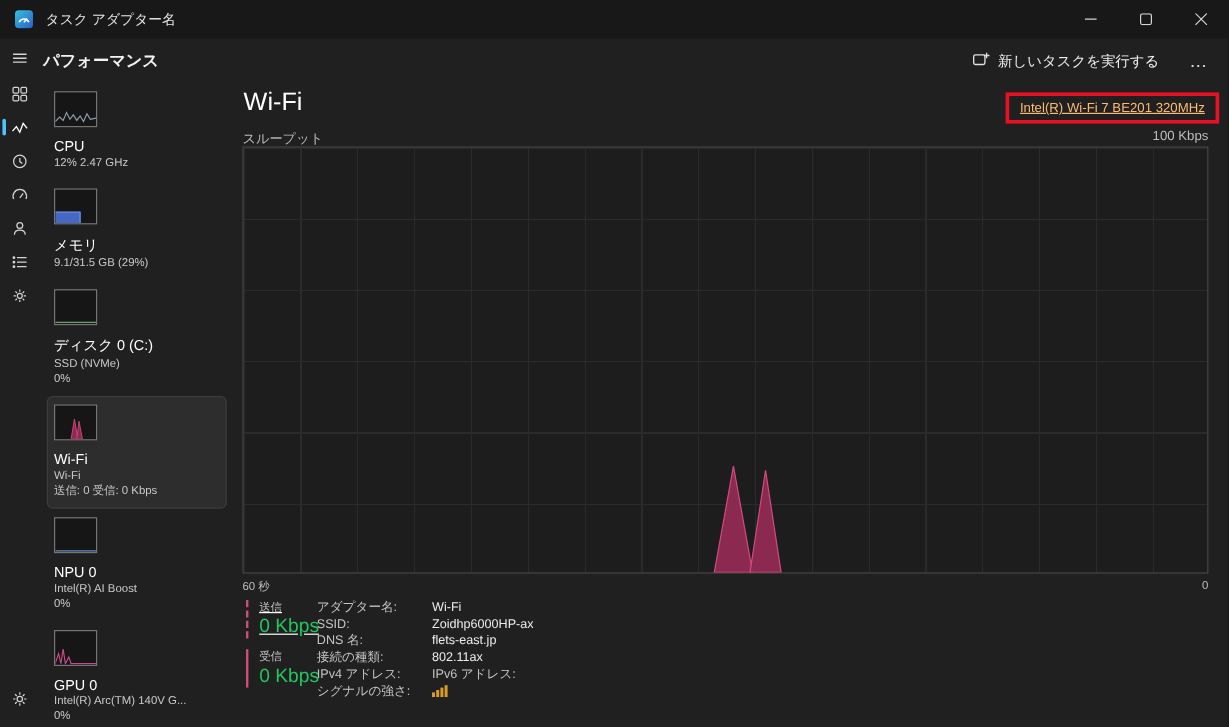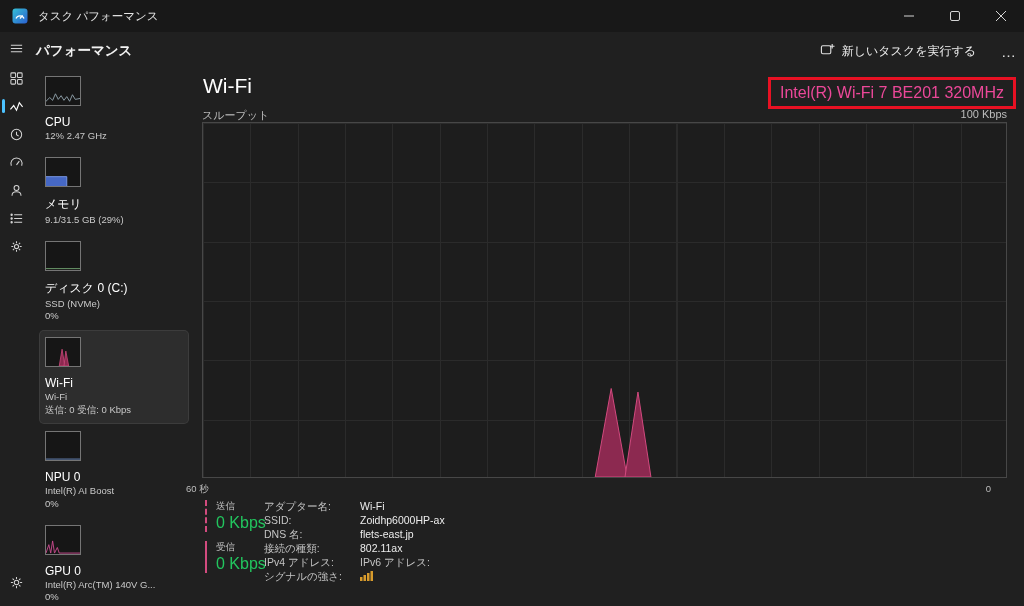--- a/index.html
+++ b/index.html
@@ -20,21 +20,21 @@
   .titlebar{position:absolute;top:0;left:0;width:1024px;height:32px;background:#181818;display:flex;align-items:center;}
   .app-icon{margin-left:12px;width:16px;height:16px;flex:0 0 auto;}
   .titlebar-title{margin-left:10px;font-size:11.5px;color:#e6e6e6;}
   .win-controls{position:absolute;right:0;top:0;display:flex;height:32px;}
   .win-btn{width:46px;height:32px;display:flex;align-items:center;justify-content:center;color:#d4d4d4;cursor:default;}
   .win-btn svg{display:block;}
 
   
   .header{position:absolute;top:32px;left:20px;right:0;height:38px;display:flex;align-items:center;}
   .header-title{margin-left:16px;font-size:13.5px;font-weight:700;color:#f2f2f2;}
-  .header-actions{margin-left:auto;display:flex;align-items:center;gap:8px;padding-right:0;}
+  .header-actions{margin-left:auto;display:flex;align-items:center;gap:8px;padding-right:10px;}
   .run-task-btn{display:flex;align-items:center;gap:7px;font-size:12px;color:#f0f0f0;padding:6px 10px;border-radius:4px;}
   .more-btn{width:30px;height:26px;display:flex;align-items:center;justify-content:center;font-size:15px;color:#e0e0e0;letter-spacing:1px;border-radius:4px;}
 
   
   .rail{position:absolute;top:32px;left:0;width:32px;bottom:0;display:flex;flex-direction:column;align-items:center;padding-top:2px;}
   .rail-btn{width:32px;height:28px;display:flex;align-items:center;justify-content:center;position:relative;margin:0;}
   .rail-btn.after-menu{margin-top:2px;}
   .rail-btn.selected::before{content:'';position:absolute;left:2px;top:7px;width:3px;height:14px;border-radius:2px;background:var(--accent);}
   .rail-spacer{flex:1;}
   .rail-bottom{margin-bottom:10px;}
@@ -45,34 +45,34 @@
   .perf-item{display:flex;gap:9px;padding:6px 5px;border-radius:4px;margin-bottom:2px;align-items:flex-start;flex-direction:column;}
   .perf-item.selected{background:#2d2d2d;box-shadow:0 0 0 1px #3c3c3c;}
   .thumb{width:36px;height:30px;background:#161616;border:1px solid #757575;flex:0 0 auto;position:relative;overflow:hidden;}
   .thumb svg{display:block;width:100%;height:100%;}
   .perf-text{min-width:0;}
   .perf-name{font-size:12px;color:#ffffff;margin-bottom:1px;white-space:nowrap;}
   .perf-sub{font-size:9.5px;color:#c9c9c9;line-height:1.35;white-space:nowrap;}
 
   
   .main-title{position:absolute;left:203px;top:74px;font-size:21px;font-weight:400;color:#fff;}
-  .adapter-box{position:absolute;right:8px;top:77px;border:3px solid var(--annotation-red);padding:4px 9px;font-size:16px;color:#ec4899;background:transparent;white-space:nowrap;}
+  .adapter-box{position:absolute;right:8px;top:77px;border:3px solid var(--annotation-red);padding:4px 9px;font-size:11px;color:#fdba74;background:transparent;white-space:nowrap;text-decoration:underline;}
   .chart-head{position:absolute;left:202px;width:805px;top:108px;display:flex;justify-content:space-between;font-size:11px;color:#bdbdbd;}
   .chart{position:absolute;left:202px;top:122px;width:805px;height:356px;border:1px solid #474747;background-color:#1d1d1d;
     background-image:
       repeating-linear-gradient(to right,#2b2b2b 0px,#2b2b2b 1px,transparent 1px,transparent 47.35px),
       repeating-linear-gradient(to bottom,#2b2b2b 0px,#2b2b2b 1px,transparent 1px,transparent 59.33px);}
   .chart svg{position:absolute;inset:0;width:100%;height:100%;}
   .spike{fill:var(--wifi-fill);stroke:var(--wifi-stroke);stroke-width:1;}
-  .chart-foot{position:absolute;left:186px;width:805px;top:483px;display:flex;justify-content:space-between;font-size:9.5px;color:#bdbdbd;}
+  .chart-foot{position:absolute;left:202px;width:805px;top:483px;display:flex;justify-content:space-between;font-size:9.5px;color:#bdbdbd;}
 
   
   .legend{position:absolute;left:205px;top:500px;width:56px;}
   .legend-item{margin-bottom:9px;padding-left:9px;}
-  .legend-item.dashed{border-left:2px dashed var(--wifi-stroke);}
+  .legend-item.dashed{border-left:2px dashed var(--wifi-stroke);text-decoration:underline;}
   .legend-item.solid{border-left:2px solid var(--wifi-stroke);}
   .legend-label{font-size:9.5px;color:#c4c4c4;margin-bottom:1px;}
   .legend-value{font-size:16px;font-weight:400;color:#22c55e;white-space:nowrap;}
 
   .details{position:absolute;left:264px;top:500px;display:grid;grid-template-columns:92px auto;column-gap:4px;row-gap:1.5px;font-size:10.5px;line-height:12.5px;}
   .detail-label{color:#c4c4c4;white-space:nowrap;}
   .detail-value{color:#ececec;white-space:nowrap;display:flex;align-items:center;gap:3px;}
 </style>
 </head>
 <body>
@@ -86,21 +86,21 @@
             <linearGradient id="tmg" x1="0" y1="0" x2="1" y2="1">
           <stop offset="0" stop-color="#35c1d6"></stop>
               <stop offset="1" stop-color="#2b5fd0"></stop>
         </linearGradient>
           </defs>
         <rect x="0.5" y="0.5" width="15" height="15" rx="3" fill="url(#tmg)"></rect>
         <path d="M4 10.5 A4.3 4.3 0 0 1 12 10.5" fill="none" stroke="#fff" stroke-width="1.3"></path>
         <path d="M8 10.5 L10.6 7.4" stroke="#fff" stroke-width="1.3"></path>
       </svg>
     </span>
-    <span class="titlebar-title">タスク パフォーマンス</span>
+    <span class="titlebar-title">タスク アダプター名</span>
     <div class="win-controls">
       <div class="win-btn">
         <svg width="10" height="10" viewBox="0 0 10 10">
             <path d="M0 5 H10" stroke="#d4d4d4" stroke-width="1"></path>
           </svg>
       </div>
       <div class="win-btn">
         <svg width="10" height="10" viewBox="0 0 10 10">
             <rect x="0.5" y="0.5" width="9" height="9" rx="1.5" fill="none" stroke="#d4d4d4" stroke-width="1"></rect>
           </svg>

